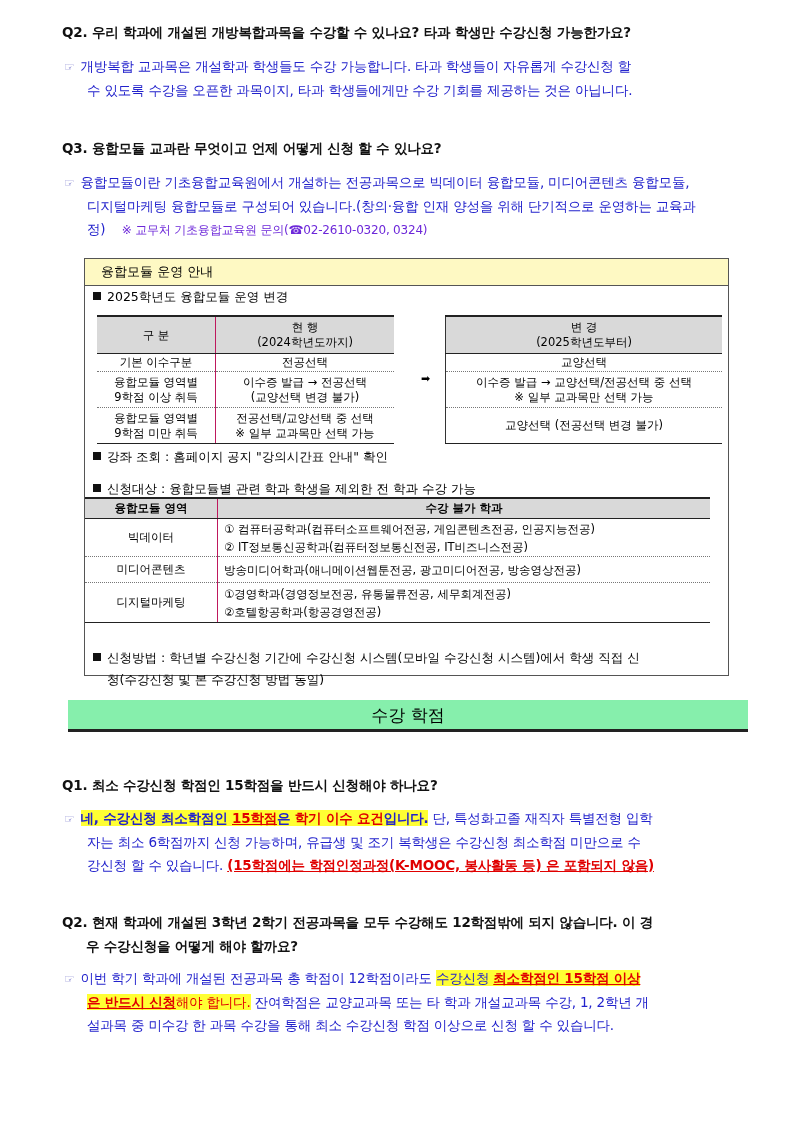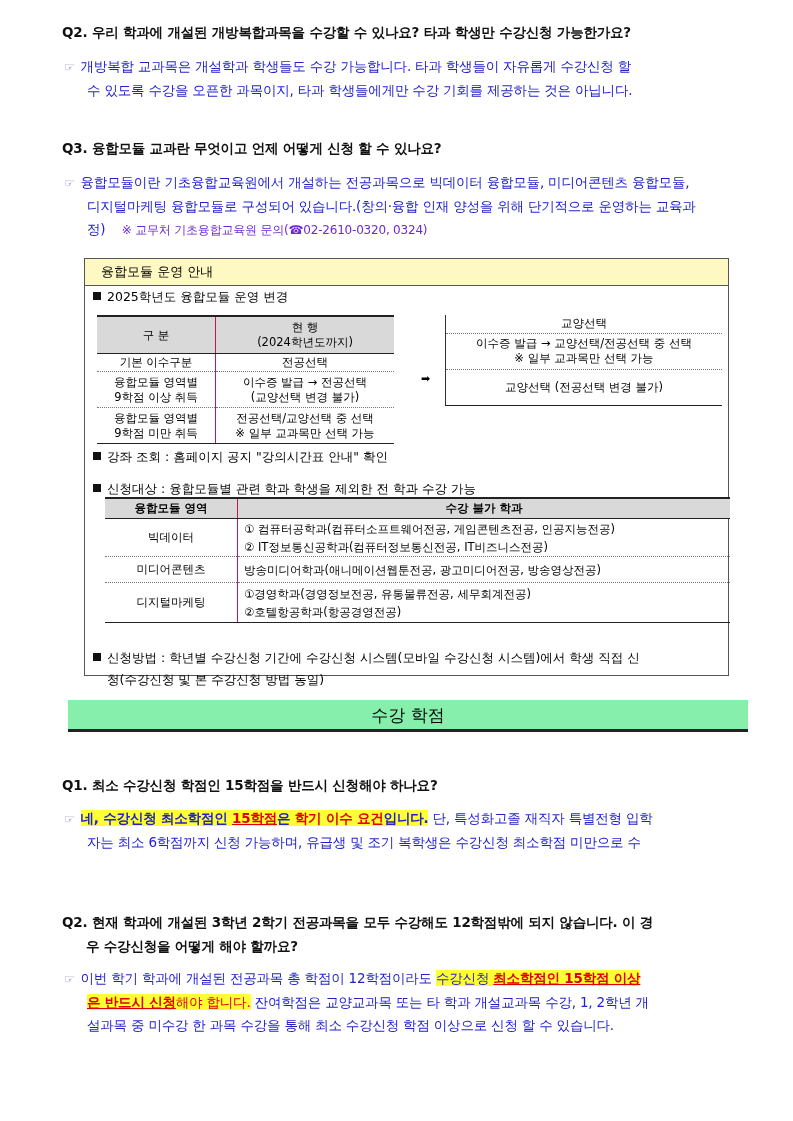--- a/index.html
+++ b/index.html
@@ -24,21 +24,21 @@
   td, th { text-align:center; padding:0 4px; font-weight:normal; }
   .t1 { position:absolute; left:12px; top:56px; width:297px; }
   .t2 { position:absolute; left:360px; top:56px; width:277px; }
   .t1 th, .t2 th { background:#d9d9d9; height:36px; line-height:15px; border-top:2px solid #222; border-bottom:1px solid #222; }
   .t1 td, .t2 td { line-height:15px; }
   .dot td { border-top:1px dotted #777; }
   .vl { border-left:1px solid #be185d; }
   .t-bottom td { border-bottom:1px solid #222; }
   .arrow { position:absolute; left:336px; top:113px; font-size:11px; }
 
-  .t3 { position:absolute; left:20px; top:238px; width:625px; }
+  .t3 { position:absolute; left:0; top:238px; width:625px; }
   .t3 th { background:#d9d9d9; font-weight:bold; height:19px; border-top:2px solid #222; border-bottom:1px solid #222; }
   .t3 td.left { text-align:left; padding-left:6px; line-height:18px; }
 
   .section { position:absolute; left:68px; top:700px; width:680px; height:29px; background:#86efac; border-bottom:3px solid #222; text-align:center; line-height:30px; font-size:17px; }
 </style>
 </head>
 <body>
 
 <div class="q" style="top:24px;">Q2. 우리 학과에 개설된 개방복합과목을 수강할 수 있나요? 타과 학생만 수강신청 가능한가요?</div>
 <div class="a" style="top:55px;">
@@ -75,20 +75,23 @@
       <td><span>융합모듈 영역별</span><br><span>9학점 미만 취득</span></td>
       <td class="vl"><span>전공선택/교양선택 중 선택</span><br><span>※ 일부 교과목만 선택 가능</span></td>
     </tr>
   </tbody>
     </table>
 
   <div class="arrow">➡</div>
 
   <table class="t2" style="border-left:1px solid #333;">
     <tbody>
+        <tr>
+      <th><span>변 경</span><br><span>(2025학년도부터)</span></th>
+    </tr>
     <tr style="height:18px;">
       <td>교양선택</td>
     </tr>
     <tr class="dot" style="height:36px;">
       <td><span>이수증 발급 → 교양선택/전공선택 중 선택</span><br><span>※ 일부 교과목만 선택 가능</span></td>
     </tr>
     <tr class="dot t-bottom" style="height:36px;">
       <td>교양선택 (전공선택 변경 불가)</td>
     </tr>
   </tbody>
@@ -120,20 +123,21 @@
 
   <div class="bullet" style="top:388px; line-height:22px;"><span class="sq"></span><span>신청방법 : 학년별 수강신청 기간에 수강신청 시스템(모바일 수강신청 시스템)에서 학생 직접 신</span><br><span style="padding-left:14px;">청(수강신청 및 본 수강신청 방법 동일)</span></div>
 </div>
 
 <div class="section">수강 학점</div>
 
 <div class="q" style="top:777px;">Q1. 최소 수강신청 학점인 15학점을 반드시 신청해야 하나요?</div>
 <div class="a" style="top:807px;">
   <span class="hand">☞</span><span class="hl b"><span>네, 수강신청 최소학점인 </span><span class="red u">15학점</span><span>은 </span><span class="red">학기 이수 요건</span><span>입니다.</span></span><span> 단, 특성화고졸 재직자 특별전형 입학</span>
   <span class="indent">자는 최소 6학점까지 신청 가능하며, 유급생 및 조기 복학생은 수강신청 최소학점 미만으로 수</span>
+  <span class="indent"><span>강신청 할 수 있습니다. </span><span class="red b u">(15학점에는 학점인정과정(K-MOOC, 봉사활동 등) 은 포함되지 않음)</span></span>
 </div>
 
 <div class="q" style="top:910px; line-height:24px;">
   <span>Q2. 현재 학과에 개설된 3학년 2학기 전공과목을 모두 수강해도 12학점밖에 되지 않습니다. 이 경</span><br><span style="padding-left:24px;">우 수강신청을 어떻게 해야 할까요?</span>
 </div>
 <div class="a" style="top:967px;">
   <span class="hand">☞</span><span>이번 학기 학과에 개설된 전공과목 총 학점이 12학점이라도 </span><span class="hl">수강신청</span><span class="hl"> </span><span class="hl red b u">최소학점인 15학점 이상</span>
   <span class="indent"><span class="hl red b u">은 반드시 신청</span><span class="hl red">해야 합니다.</span><span> 잔여학점은 교양교과목 또는 타 학과 개설교과목 수강, 1, 2학년 개</span></span>
   <span class="indent">설과목 중 미수강 한 과목 수강을 통해 최소 수강신청 학점 이상으로 신청 할 수 있습니다.</span>
 </div>

